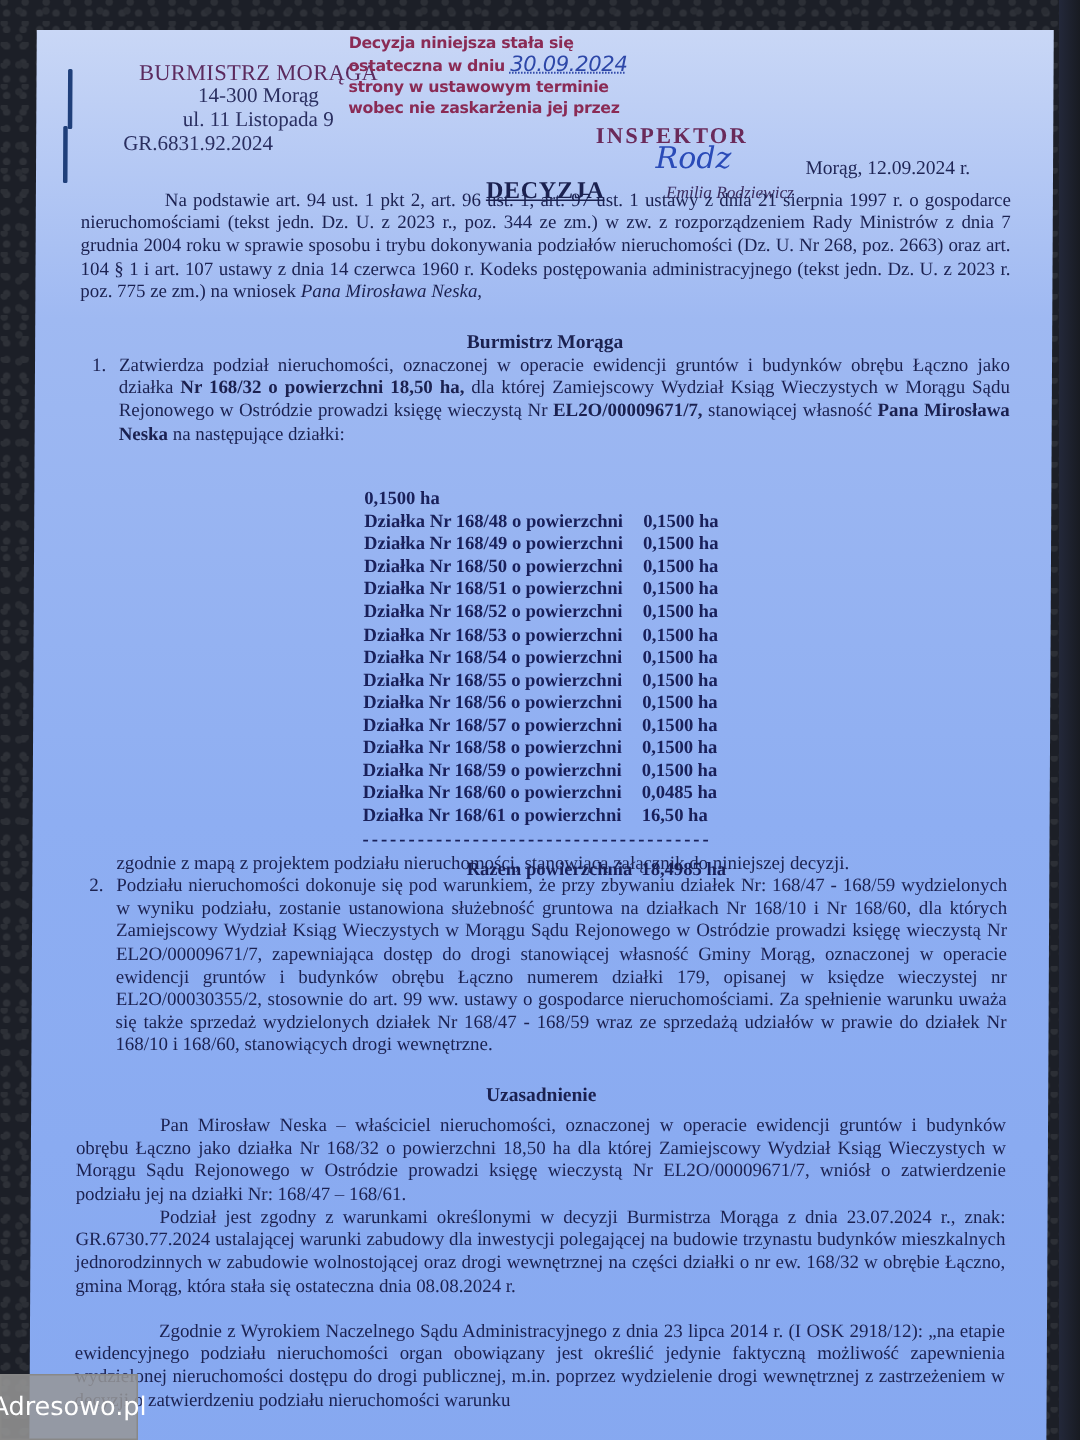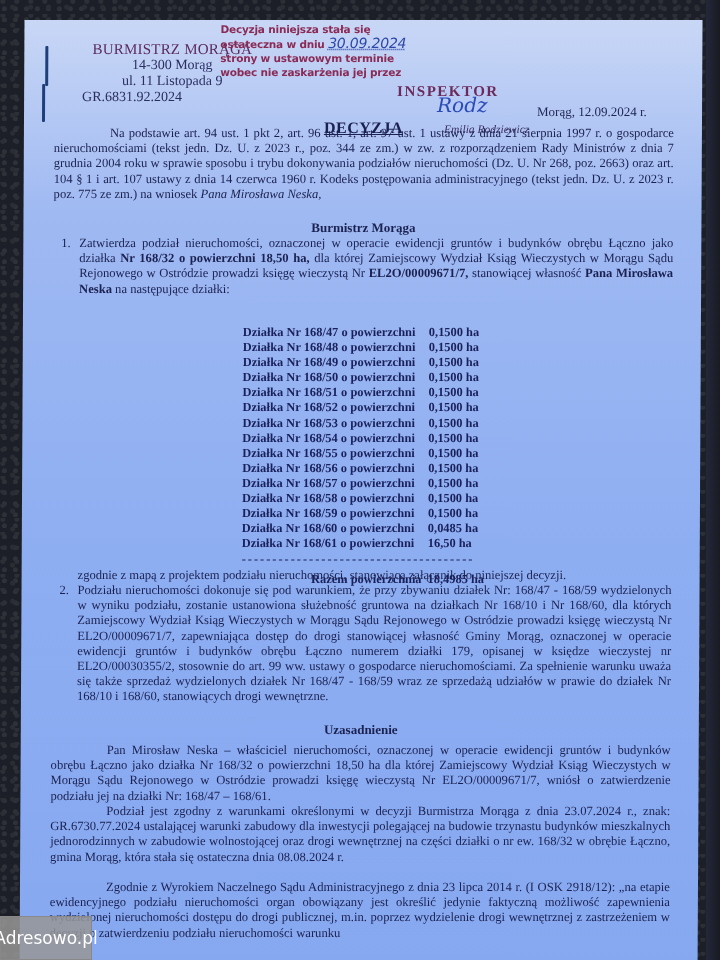--- a/index.html
+++ b/index.html
@@ -27,21 +27,21 @@
   .binder-mark {
     position: absolute; width: 3px; background: #1f3f7a; border-radius: 1px;
   }
   .letterhead {
     position: absolute; left: 58px; top: 21px; width: 180px;
     text-align: center; color: #2a2f60; font-size: 14px; line-height: 16px;
   }
   .letterhead .title { color: #5b2a5e; font-size: 15px; letter-spacing: 0.2px; }
   .letterhead .ref { text-align: left; margin-left: 0; }
   .stamp {
-    position: absolute; left: 196px; top: 2px; width: 200px;
+    position: absolute; left: 208px; top: 2px; width: 200px;
     color: #8a2b55; font-size: 10.5px; line-height: 14px; font-weight: bold;
     font-family: "DejaVu Sans", sans-serif; letter-spacing: -0.2px;
   }
   .stamp .handwritten-date {
     font-family: "DejaVu Sans", sans-serif; font-style: italic; font-weight: normal;
     color: #2d47a8; font-size: 14px; text-decoration: underline dotted;
   }
   .inspector {
     position: absolute; left: 373px; top: 64px; color: #6a2a5a;
     font-weight: bold; font-size: 15px; letter-spacing: 1.5px;
@@ -127,21 +127,20 @@
   <div class="body-text center-head" style="top:200px;">Burmistrz Morąga</div>
 
   <div class="list-item" style="top:216px;">
     <span class="num">1.</span>
     <span>Zatwierdza podział nieruchomości, oznaczonej w operacie ewidencji gruntów i budynków obrębu Łączno jako działka </span><b>Nr 168/32 o powierzchni 18,50 ha,</b><span> dla której Zamiejscowy Wydział Ksiąg Wieczystych w Morągu Sądu Rejonowego w Ostródzie prowadzi księgę wieczystą Nr </span><b>EL2O/00009671/7,</b><span> stanowiącej własność </span><b>Pana Mirosława Neska</b><span> na następujące działki:</span>
   </div>
 
   <div class="plots">
     <div id="plot-rows">
         <div class="plot-row">
-          <span class="lbl">Działka Nr 168/47 o powierzchni</span>
           <span class="val">0,1500 ha</span>
         </div>
         <div class="plot-row">
           <span class="lbl">Działka Nr 168/48 o powierzchni</span>
           <span class="val">0,1500 ha</span>
         </div>
         <div class="plot-row">
           <span class="lbl">Działka Nr 168/49 o powierzchni</span>
           <span class="val">0,1500 ha</span>
         </div>

